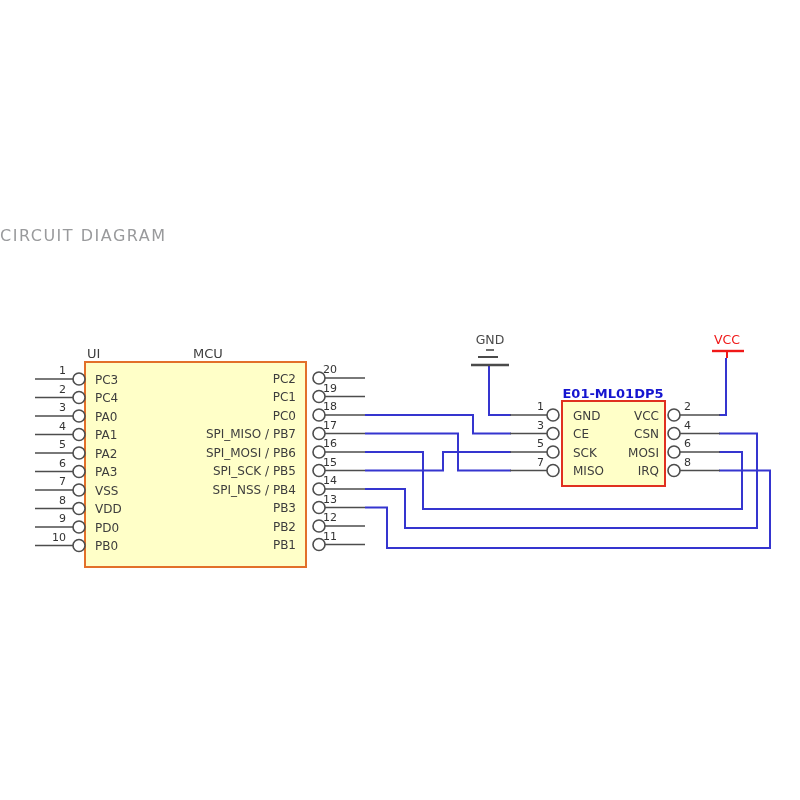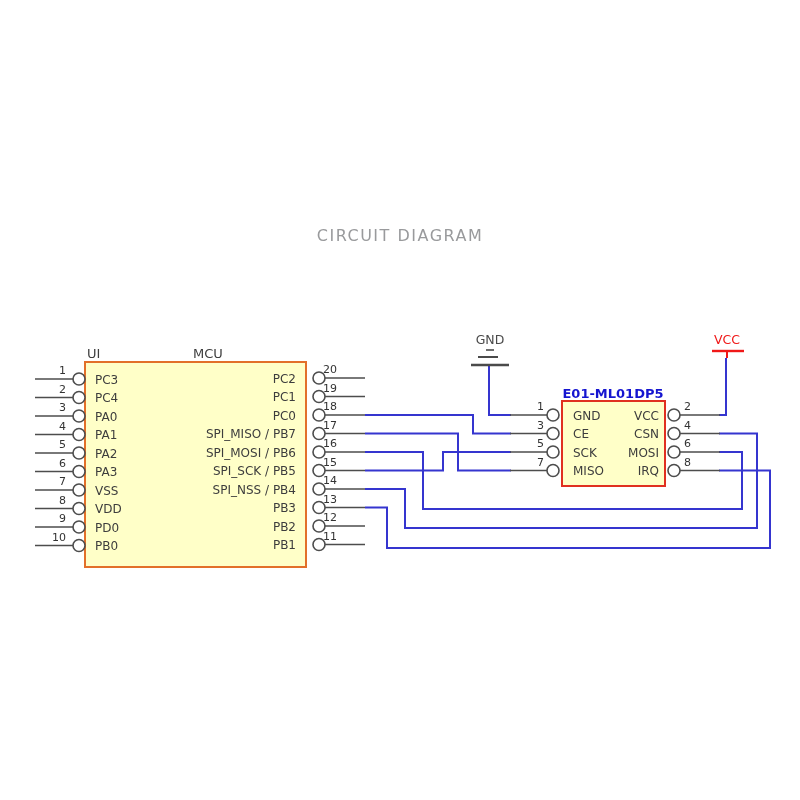--- a/index.html
+++ b/index.html
@@ -1,21 +1,21 @@
 <!DOCTYPE html>
 <html><head>
 <meta charset="utf-8">
 <style>
   html,body{margin:0;padding:0;background:#ffffff;}
   .canvas{
     position:relative;width:800px;height:800px;background:#ffffff;overflow:hidden;
     font-family:"DejaVu Sans", "Liberation Sans", sans-serif;
   }
   .title{
-    position:absolute;left:0;top:226px;width:800px;text-align:center;
+    position:absolute;left:0;top:226px;width:800px;
     font-size:16px;letter-spacing:1.5px;color:#999a9c;
   }
   svg{position:absolute;left:0;top:0;}
   text{font-family:"DejaVu Sans", "Liberation Sans", sans-serif;}
 </style>
 </head>
 <body>
 
 <div class="canvas">
   <div class="title">CIRCUIT DIAGRAM</div>

